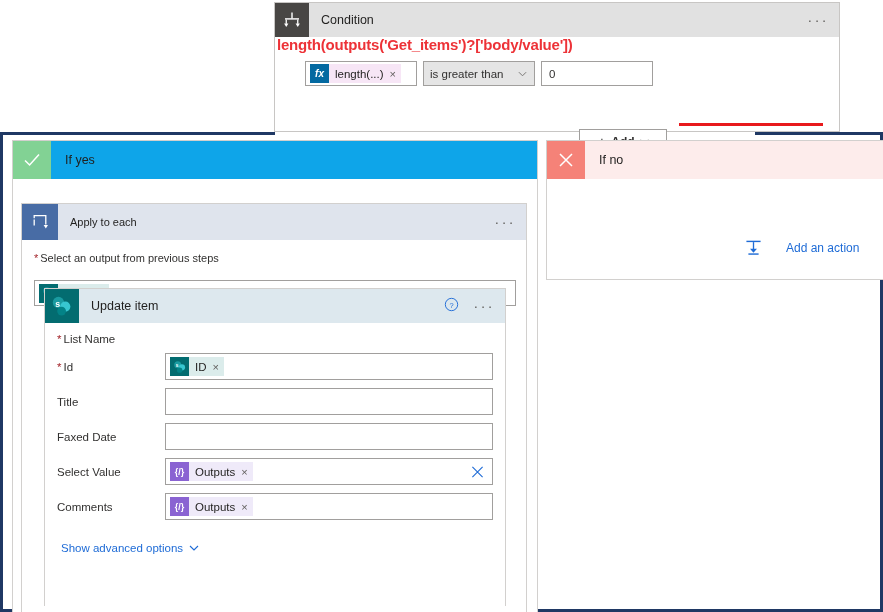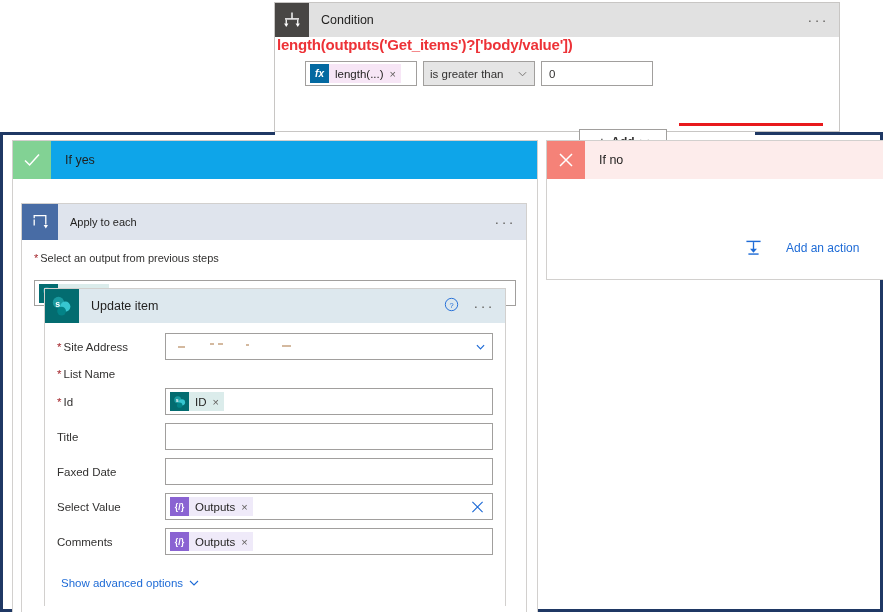--- a/index.html
+++ b/index.html
@@ -546,37 +546,20 @@
                 <circle cx="8" cy="8" r="6.6" stroke="#1e6bd6" stroke-width="1" fill="none"></circle>
                 <text x="5.9" y="11.2" font-size="8" font-family="Liberation Sans, sans-serif" fill="#1e6bd6">?</text>
               </svg>
             </div>
             <div class="ellipsis-btn">···</div>
           </div>
 
           <div id="update-body">
 
             
-            <div class="form-row">
-              <div class="form-label">
-                <span class="req-star">*</span><span>Site Address</span>
-              </div>
-              <div class="form-control">
-                <div id="site-address-redacted">
-                  <i style="left:4px;width:7px;"></i>
-                  <i style="left:36px;width:4px;top:3px;"></i>
-                  <i style="left:44px;width:5px;top:3px;"></i>
-                  <i style="left:72px;width:3px;top:4px;"></i>
-                  <i style="left:108px;width:9px;top:5px;"></i>
-                </div>
-                <svg class="chev" viewBox="0 0 10 10">
-                  <path d="M1 3 L5 7 L9 3" stroke="#1e6bd6" stroke-width="1.3" fill="none"></path>
-                </svg>
-              </div>
-            </div>
 
             
             <div class="form-row">
               <div class="form-label">
                 <span class="req-star">*</span><span>List Name</span>
               </div>
             </div>
 
             
             <div class="form-row">

